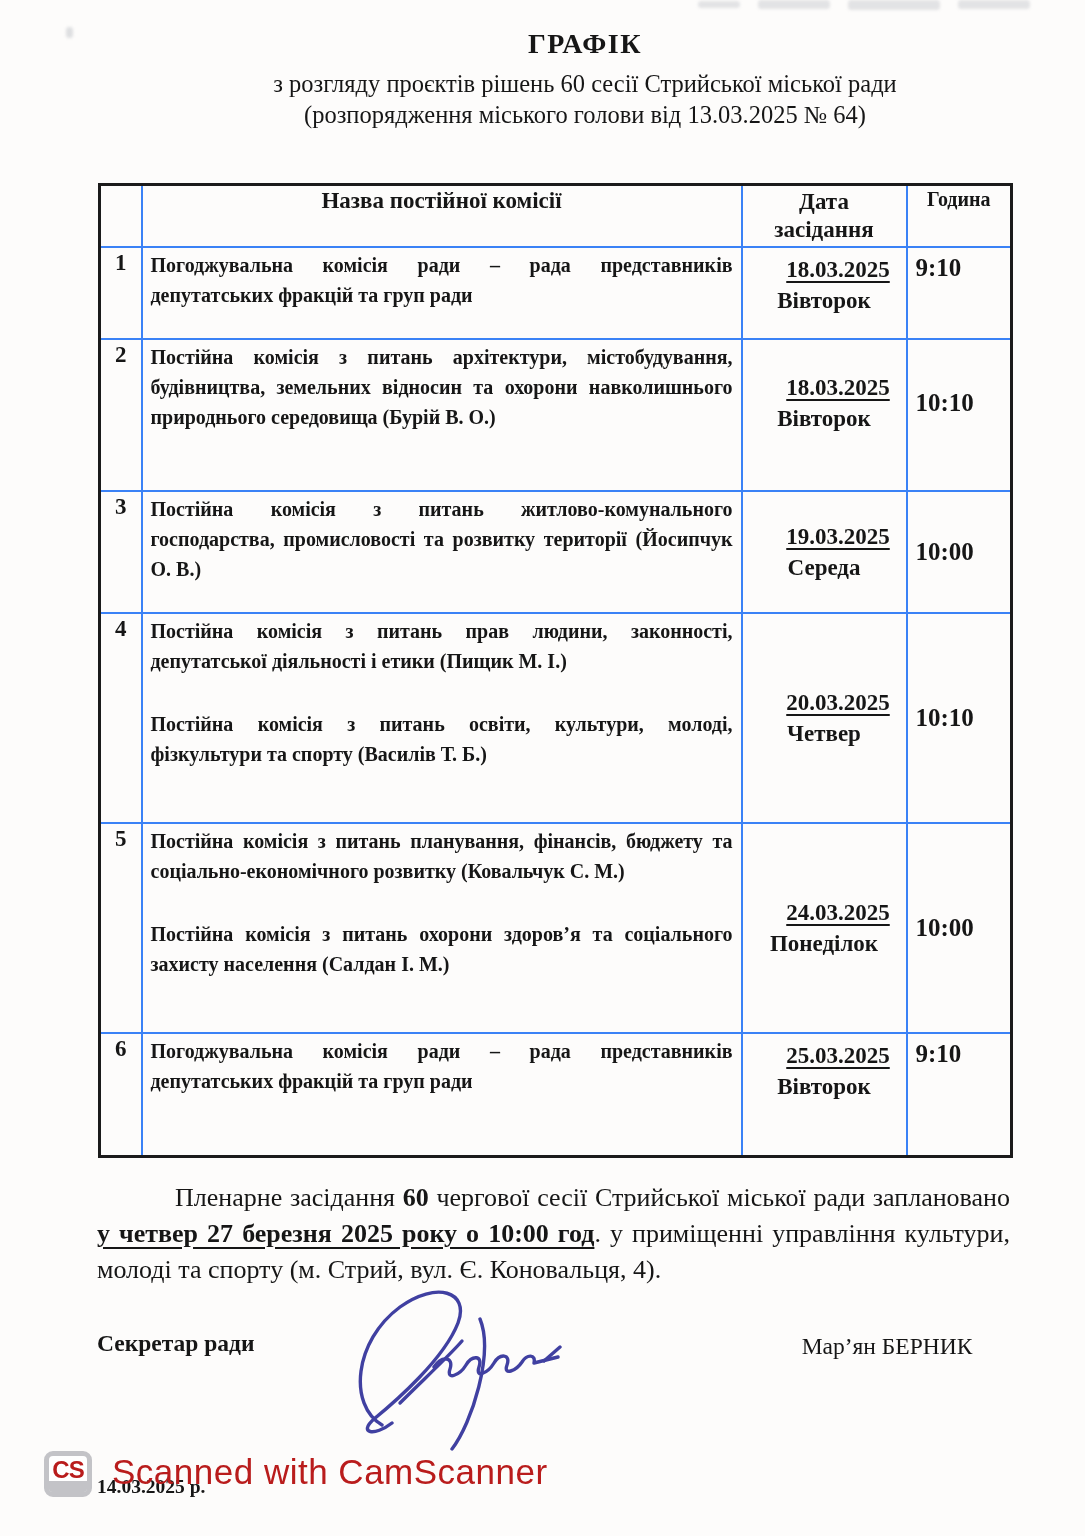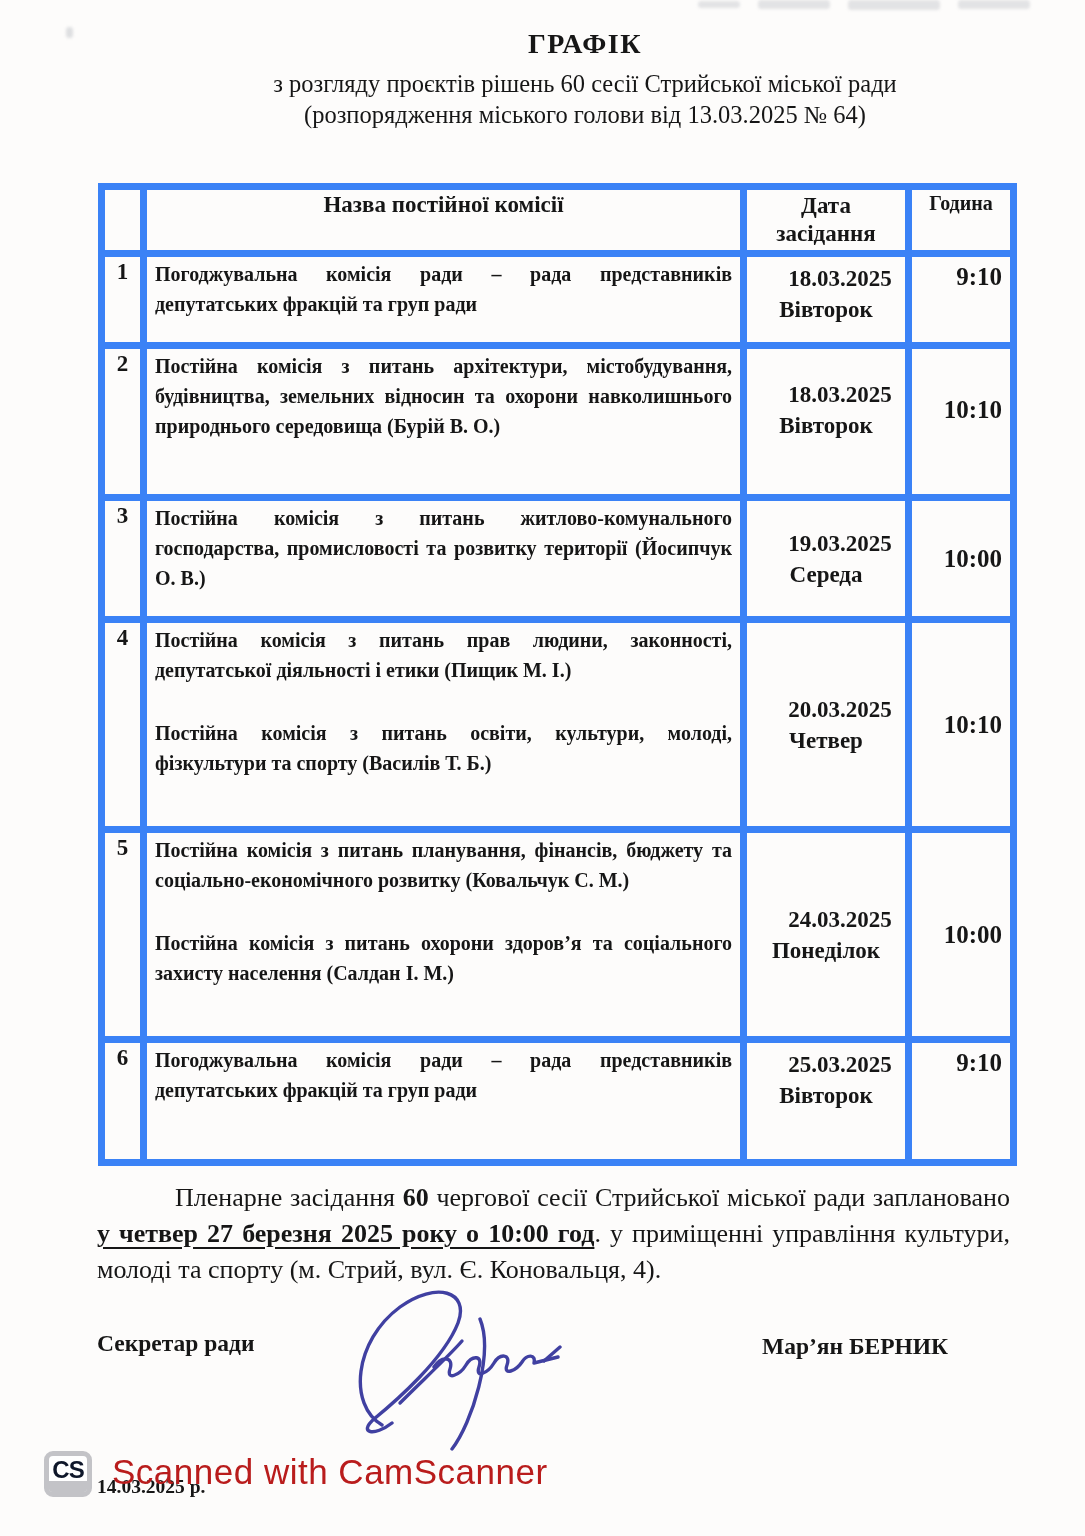--- a/index.html
+++ b/index.html
@@ -16,74 +16,74 @@
   .doc-title{font-size:28px;font-weight:700;letter-spacing:1.5px;margin:0 0 8px 0;}
   .doc-sub{font-size:24.5px;font-weight:400;line-height:31px;margin:0;}
 
   
   table.sched{
     position:absolute;left:98px;top:183px;width:912px;
     border-collapse:collapse;table-layout:fixed;
     border:3px solid #1b1b1b;
   }
   table.sched td,table.sched th{
-    border:7px solid #3b82f6;
+    border:2px solid #3b82f6;
     padding:2px 8px;
     font-weight:700;
     vertical-align:top;
   }
   col.c-num{width:42px;}
   col.c-name{width:600px;}
   col.c-date{width:165px;}
   col.c-hour{width:105px;}
 
   th.h-name{font-size:23px;text-align:center;padding-top:4px;}
   th.h-date{font-size:23px;text-align:center;line-height:28px;padding-top:4px;font-weight:700;}
   th.h-hour{font-size:20px;text-align:center;padding-top:3px;}
   tr.hdr{height:62px;}
 
   td.num{font-size:23px;text-align:center;padding-top:5px;}
   td.name{font-size:20px;line-height:30px;text-align:justify;padding:4px 12px 4px 12px;}
   td.name p{margin:0;}
   td.name p + p{margin-top:33px;}
   td.date{font-size:23px;text-align:center;line-height:31px;}
-  td.hour{font-size:25px;text-align:right;}
+  td.hour{font-size:25px;text-align:left;}
   .va-mid{vertical-align:middle !important;}
   .va-top{vertical-align:top !important;padding-top:6px !important;}
-  .d-date{text-decoration-thickness:2.2px;text-underline-offset:4px;margin-left:28px;}
+  .d-date{text-decoration:underline;text-decoration-thickness:2.2px;text-underline-offset:4px;margin-left:28px;}
 
   tr.r1{height:92px;}  tr.r2{height:152px;} tr.r3{height:122px;}
   tr.r4{height:210px;} tr.r5{height:210px;} tr.r6{height:123px;}
 
   
   .plenary{
     position:absolute;left:97px;top:1180px;width:913px;
     font-size:26px;line-height:36px;text-align:justify;
     text-indent:78px;margin:0;
   }
   .b{font-weight:700;}
   .bu{font-weight:700;text-decoration:underline;text-decoration-thickness:2.4px;text-underline-offset:5px;}
 
   
   .sig-role{position:absolute;left:97px;top:1330px;font-size:23.5px;font-weight:700;}
-  .sig-name{position:absolute;left:762px;top:1333px;width:250px;font-size:23.5px;font-weight:700;text-align:left;}
+  .sig-name{position:absolute;left:762px;top:1333px;width:250px;font-size:23.5px;font-weight:400;text-align:center;}
   .sig-date{position:absolute;left:97px;top:1476px;font-size:19.5px;font-weight:700;}
   .sig-ink{position:absolute;left:330px;top:1283px;width:290px;height:170px;}
 
   
   .cs-icon{
     position:absolute;left:44px;top:1451px;width:38px;height:36px;
     border:5px solid #c3c3c7;border-radius:9px;background:#ffffff;
   }
   .cs-icon .bar{position:absolute;left:0;right:0;bottom:0;height:11px;background:#c3c3c7;border-radius:0 0 3px 3px;}
   .cs-icon .cs-txt{
     position:absolute;left:0;right:0;top:0;bottom:9px;
     display:flex;align-items:center;justify-content:center;
     font-family:"Liberation Sans","DejaVu Sans",sans-serif;
-    font-weight:700;font-size:24px;color:#0f172a;letter-spacing:-1px;
+    font-weight:700;font-size:24px;color:#b91c1c;letter-spacing:-1px;
   }
   .cs-label{
     position:absolute;left:112px;top:1452px;
     font-family:Liberation Sans, sans-serif;
     font-size:35px;font-weight:400;color:#b91c1c;letter-spacing:.5px;
   }
 </style>
 </head>
 <body>
 

